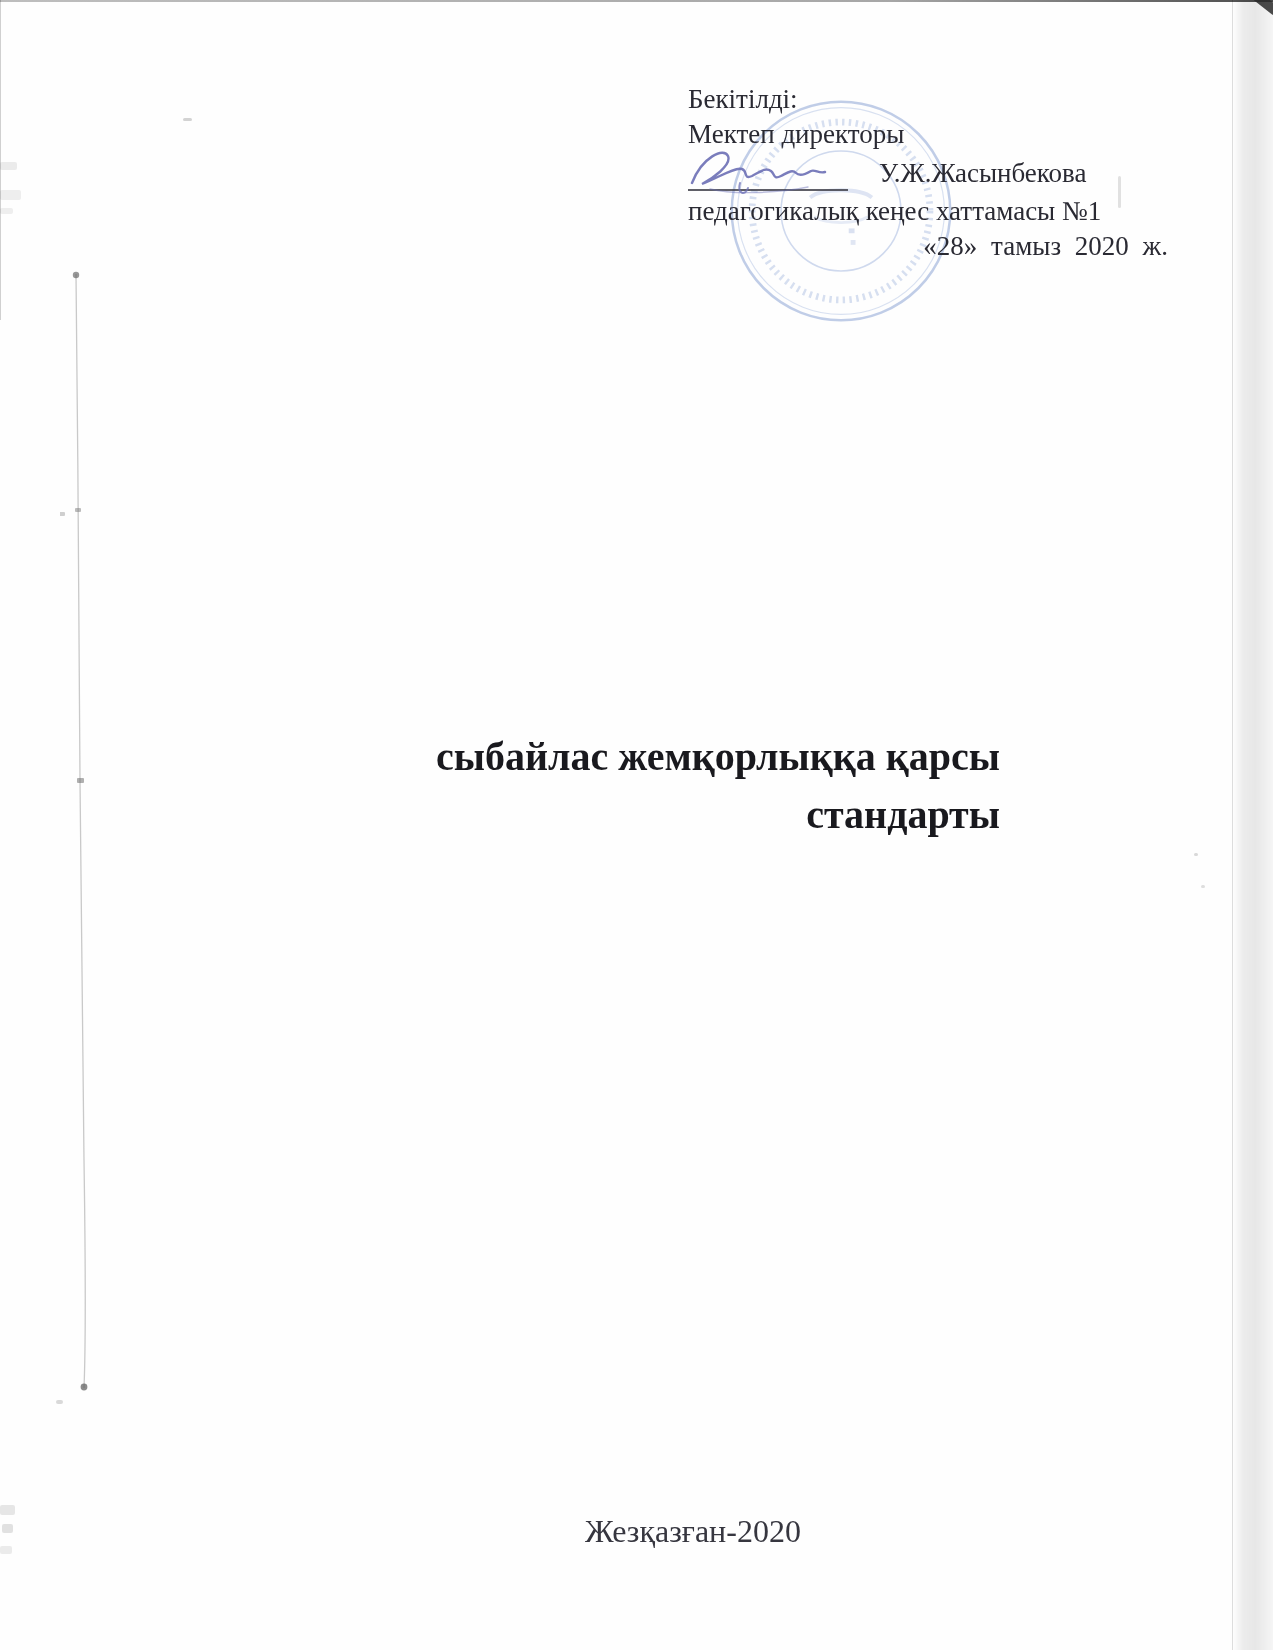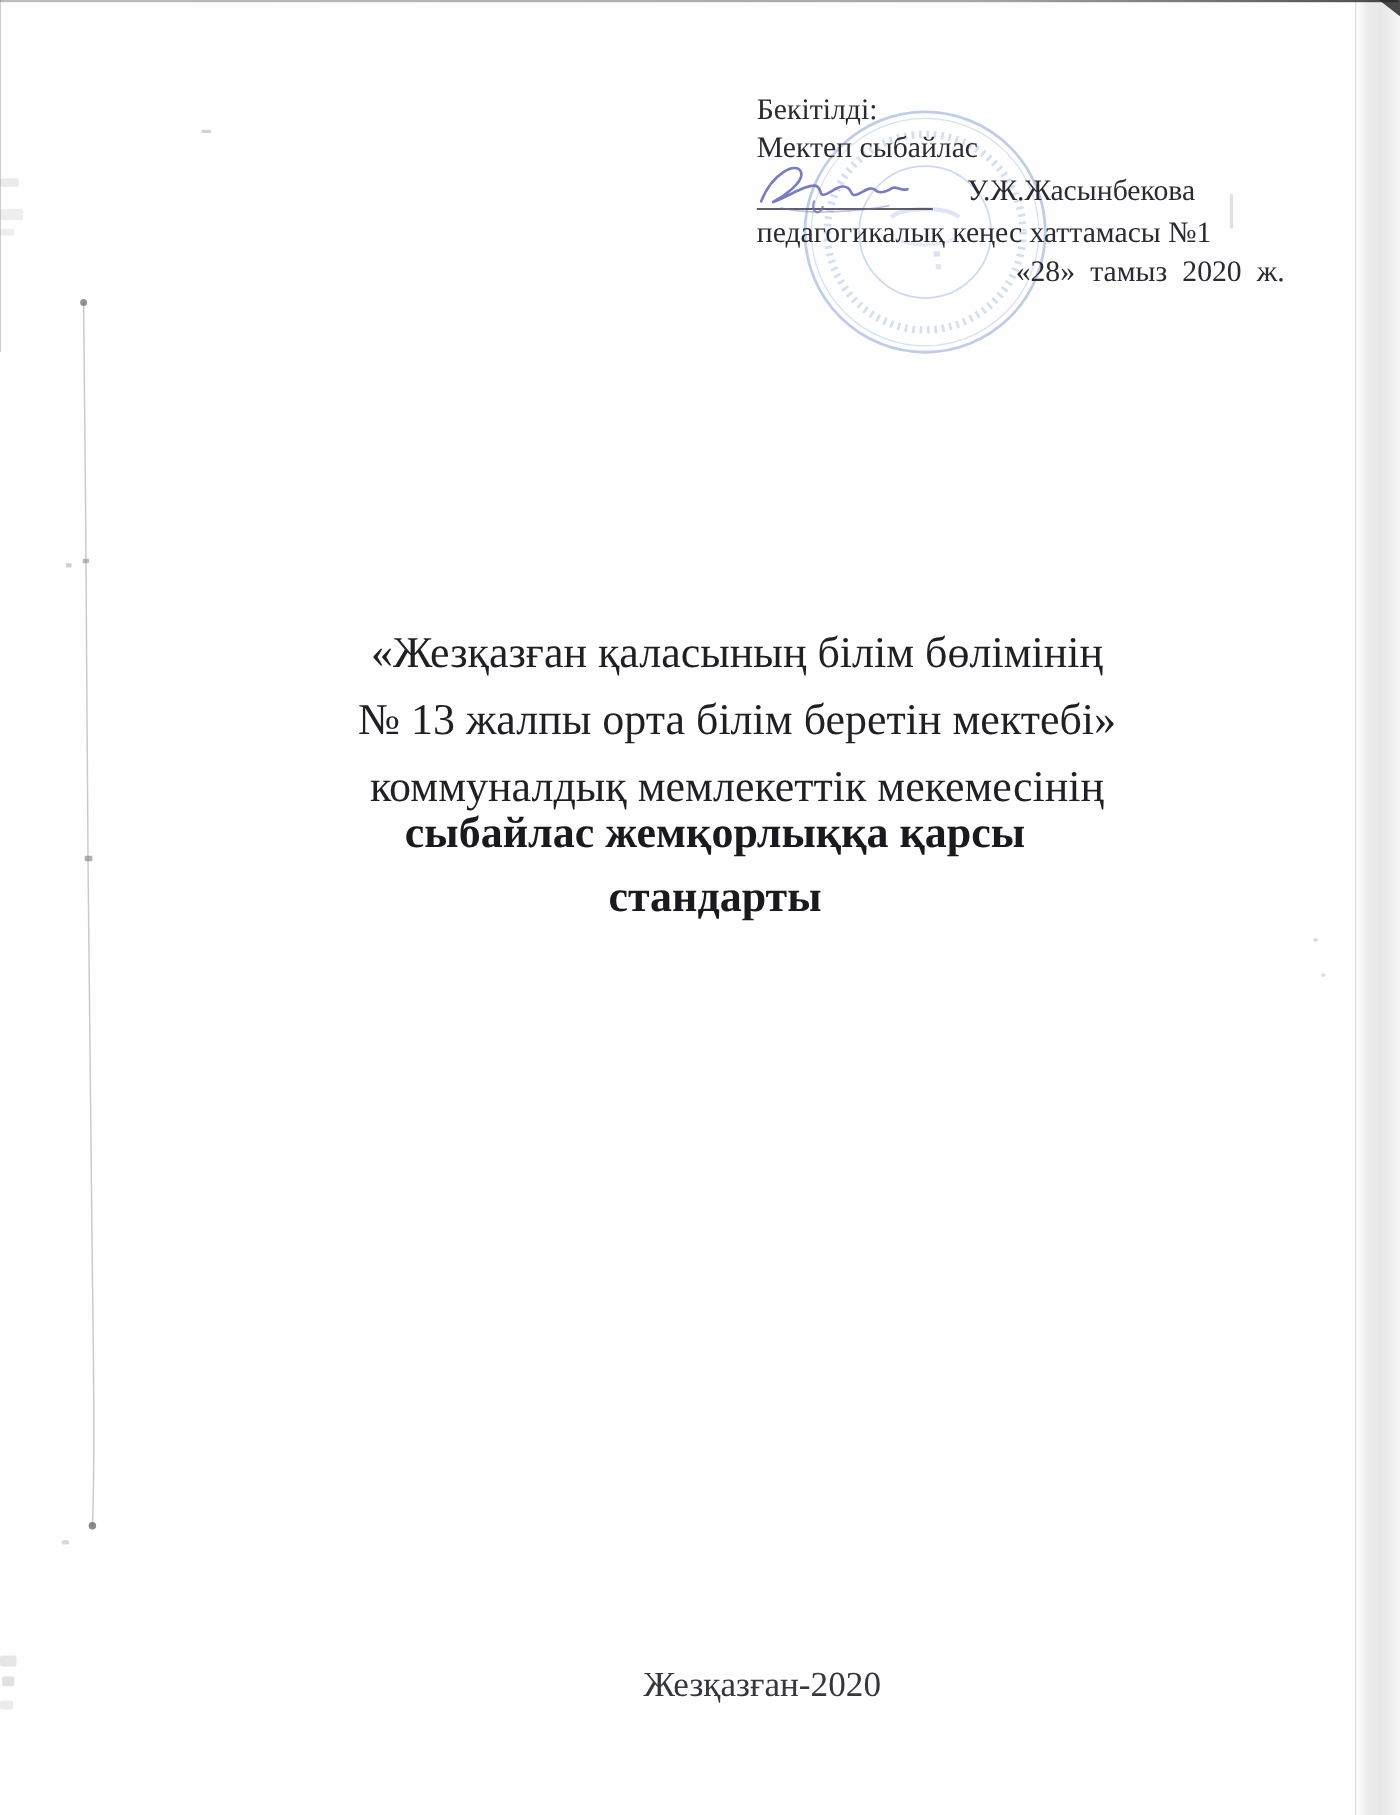--- a/index.html
+++ b/index.html
@@ -101,21 +101,21 @@
     position: absolute; left: 320px; top: 562px;
     width: 700px;
     text-align: center;
     font-size: 40px;
     line-height: 61px;
     color: #1f1f24;
   }
   .subtitle {
     position: absolute; left: 300px; top: 728px;
     width: 700px;
-    text-align: center;
+    text-align: right;
     font-size: 40px;
     line-height: 58px;
     font-weight: bold;
     color: #19191e;
   }
 
   
   .footer-line {
     position: absolute; left: 343px; top: 1513px;
     width: 700px;
@@ -163,40 +163,35 @@
     <circle cx="120" cy="120" r="62" fill="none" stroke="#93aad8" stroke-width="1.6" opacity="0.8"></circle>
 
     <path d="M88 106 C 100 96, 140 96, 152 106" fill="none" stroke="#93aad8" stroke-width="4" opacity="0.55"></path>
     <path d="M92 126 C 106 134, 134 134, 148 126" fill="none" stroke="#9db2dc" stroke-width="3" opacity="0.45"></path>
     <rect x="128" y="138" width="6" height="5" fill="#8fa6d6" opacity="0.6"></rect>
     <rect x="130" y="150" width="5" height="5" fill="#8fa6d6" opacity="0.5"></rect>
   </svg>
 
   <div class="approval">
     <div>Бекітілді:</div>
-    <div>Мектеп сыбайлас</div>
+    <div>Мектеп директоры</div>
     <div class="sig-row">
       <span class="sig-line">
         <svg class="sig-scribble" width="168" height="58" viewBox="0 0 168 58">
           <g fill="none" stroke="#6b6fb5" stroke-linecap="round">
             <path d="M10 40 C 20 14, 42 4, 46 13 C 50 22, 30 36, 20 41 C 36 35, 52 24, 60 26 C 66 28, 61 37, 70 33 C 78 29, 83 24, 89 28 C 93 31, 91 37, 99 33 C 105 30, 110 26, 114 30 C 118 34, 124 31, 129 28 C 133 26, 137 31, 143 29" stroke-width="2.4" opacity="0.9"></path>
             <path d="M58 40 C 55 50, 63 54, 66 45" stroke-width="2" opacity="0.75"></path>
             <path d="M28 46 C 52 52, 96 50, 126 44" stroke-width="1.4" opacity="0.45"></path>
           </g>
         </svg>
       </span>
       <span>У.Ж.Жасынбекова</span>
     </div>
     <div>педагогикалық кеңес хаттамасы №1</div>
     <div class="date-line">«28» тамыз 2020 ж.</div>
   </div>
 
-  <div class="title-block">
-    <div>«Жезқазған қаласының білім бөлімінің</div>
-    <div>№ 13 жалпы орта білім беретін мектебі»</div>
-    <div>коммуналдық мемлекеттік мекемесінің</div>
-  </div>
 
   <div class="subtitle">сыбайлас жемқорлыққа қарсы стандарты</div>
 
   <div class="footer-line">Жезқазған-2020</div>
 
 </div>
 
 </body></html>

